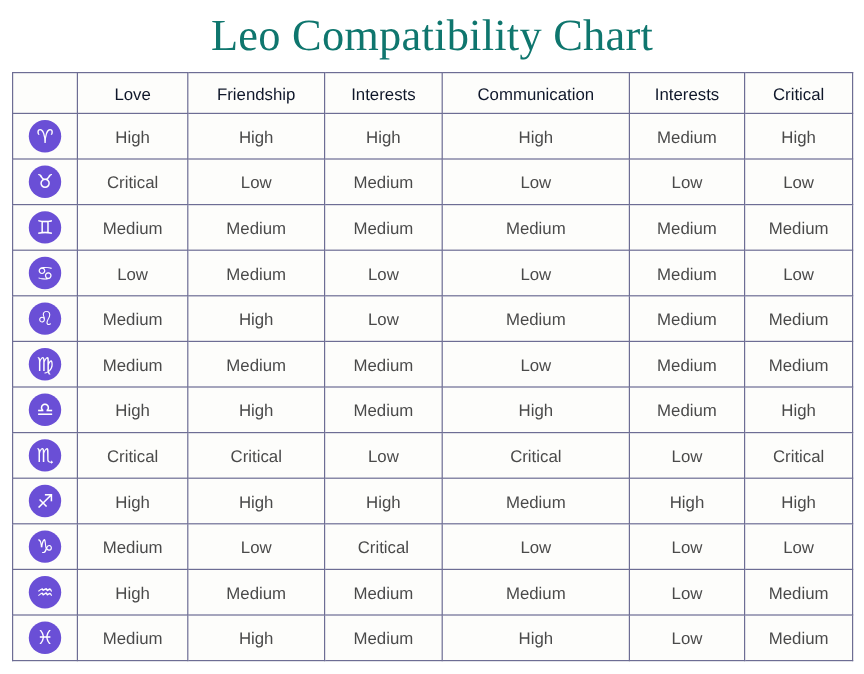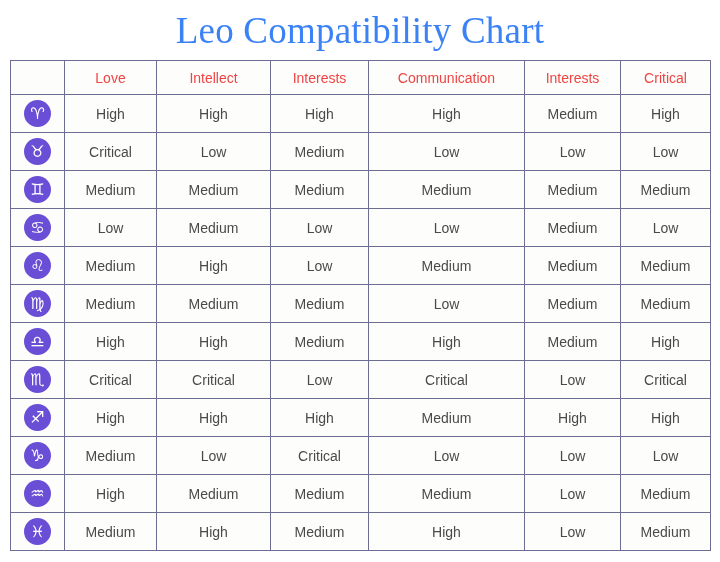--- a/index.html
+++ b/index.html
@@ -19,21 +19,21 @@
     width: 720px;
     height: 562px;
     box-sizing: border-box;
   }
 
   .chart-title {
     text-align: center;
     font-family: "Liberation Serif", serif;
     font-size: 37px;
     font-weight: 400;
-    color: #3b82f6;
+    color: #0f766e;
     letter-spacing: 0.2px;
     line-height: 1;
     padding-top: 12px;
     margin: 0 0 0 0;
     height: 48px;
   }
 
   .table-wrap {
     margin: 0 10px;
     width: 700px;
@@ -56,21 +56,21 @@
     color: #4a4a4a;
     font-weight: 400;
     height: 38px;
     padding: 0 2px;
     background: #fdfdfb;
     box-sizing: border-box;
   }
 
   table.compat th {
     font-weight: 400;
-    color: #ef4444;
+    color: #0f172a;
     height: 34px;
   }
 
   col.c-sign    { width: 54px;  }
   col.c-love    { width: 92px;  }
   col.c-friend  { width: 114px; }
   col.c-inter   { width: 98px;  }
   col.c-comm    { width: 156px; }
   col.c-intel   { width: 96px;  }
   col.c-over    { width: 90px;  }
@@ -108,21 +108,21 @@
         <col class="c-friend">
         <col class="c-inter">
         <col class="c-comm">
         <col class="c-intel">
         <col class="c-over">
       </colgroup>
       <thead>
         <tr>
           <th></th>
           <th>Love</th>
-          <th>Intellect</th>
+          <th>Friendship</th>
           <th>Interests</th>
           <th>Communication</th>
           <th>Interests</th>
           <th>Critical</th>
         </tr>
       </thead>
       <tbody>
 
         <tr>
           <td class="sign-cell">

